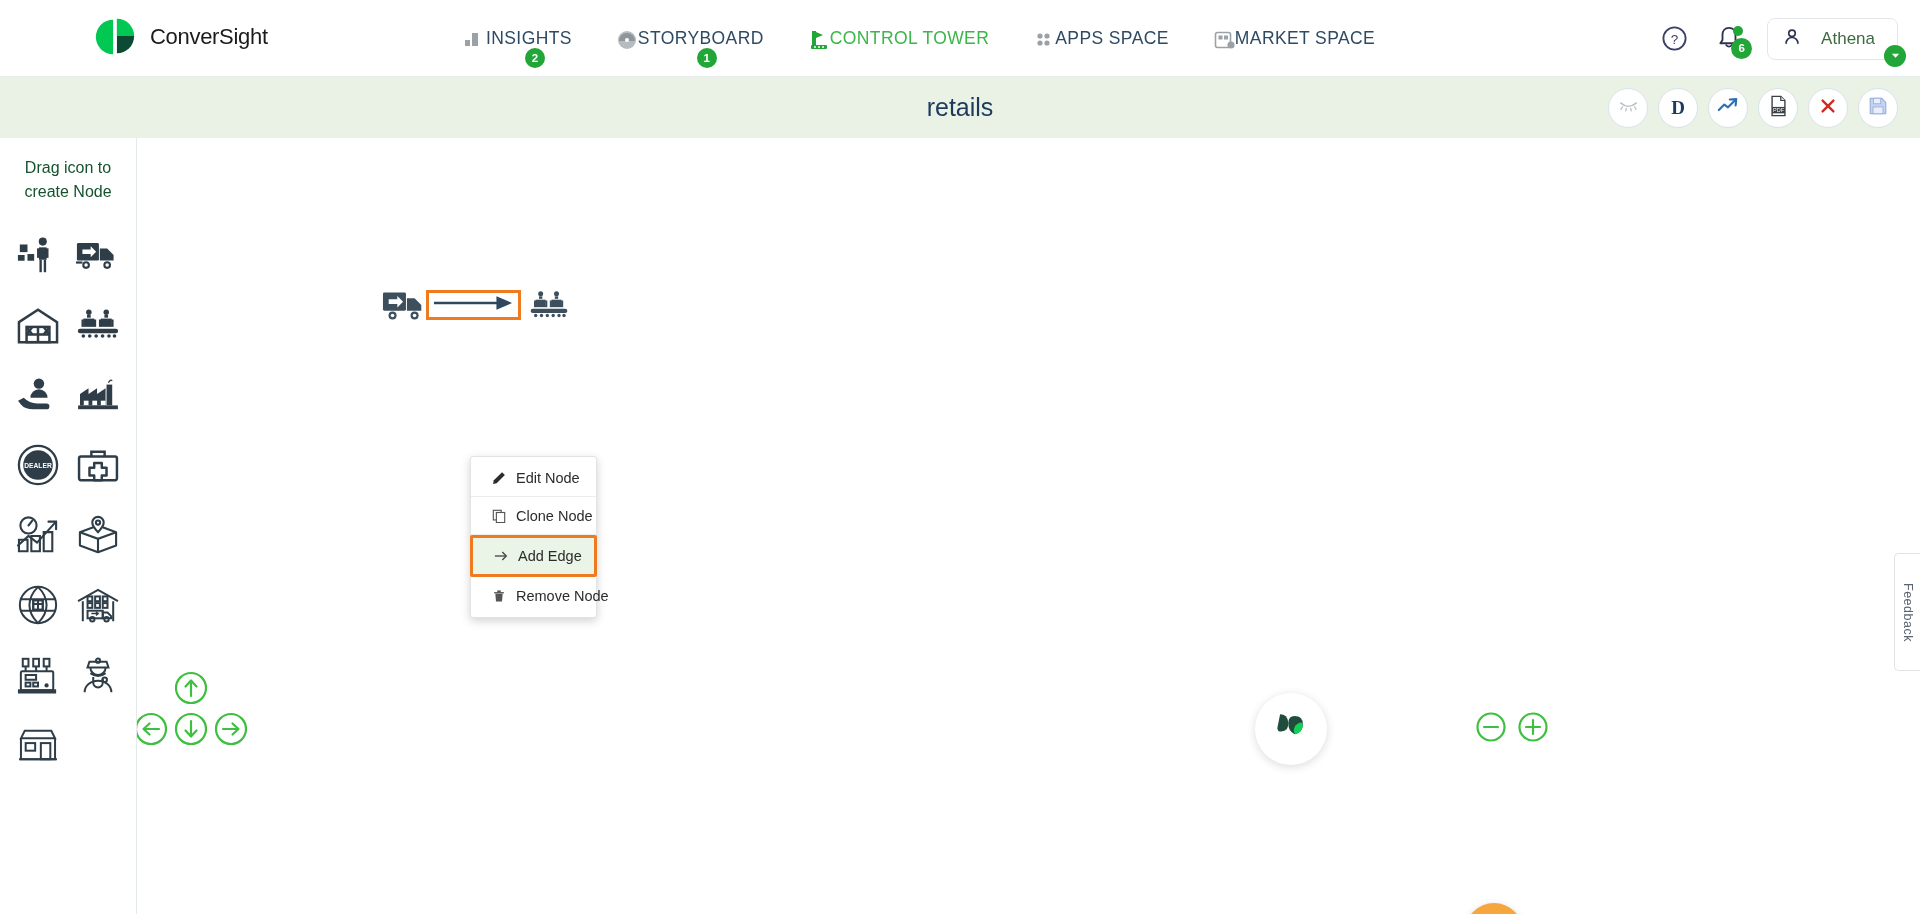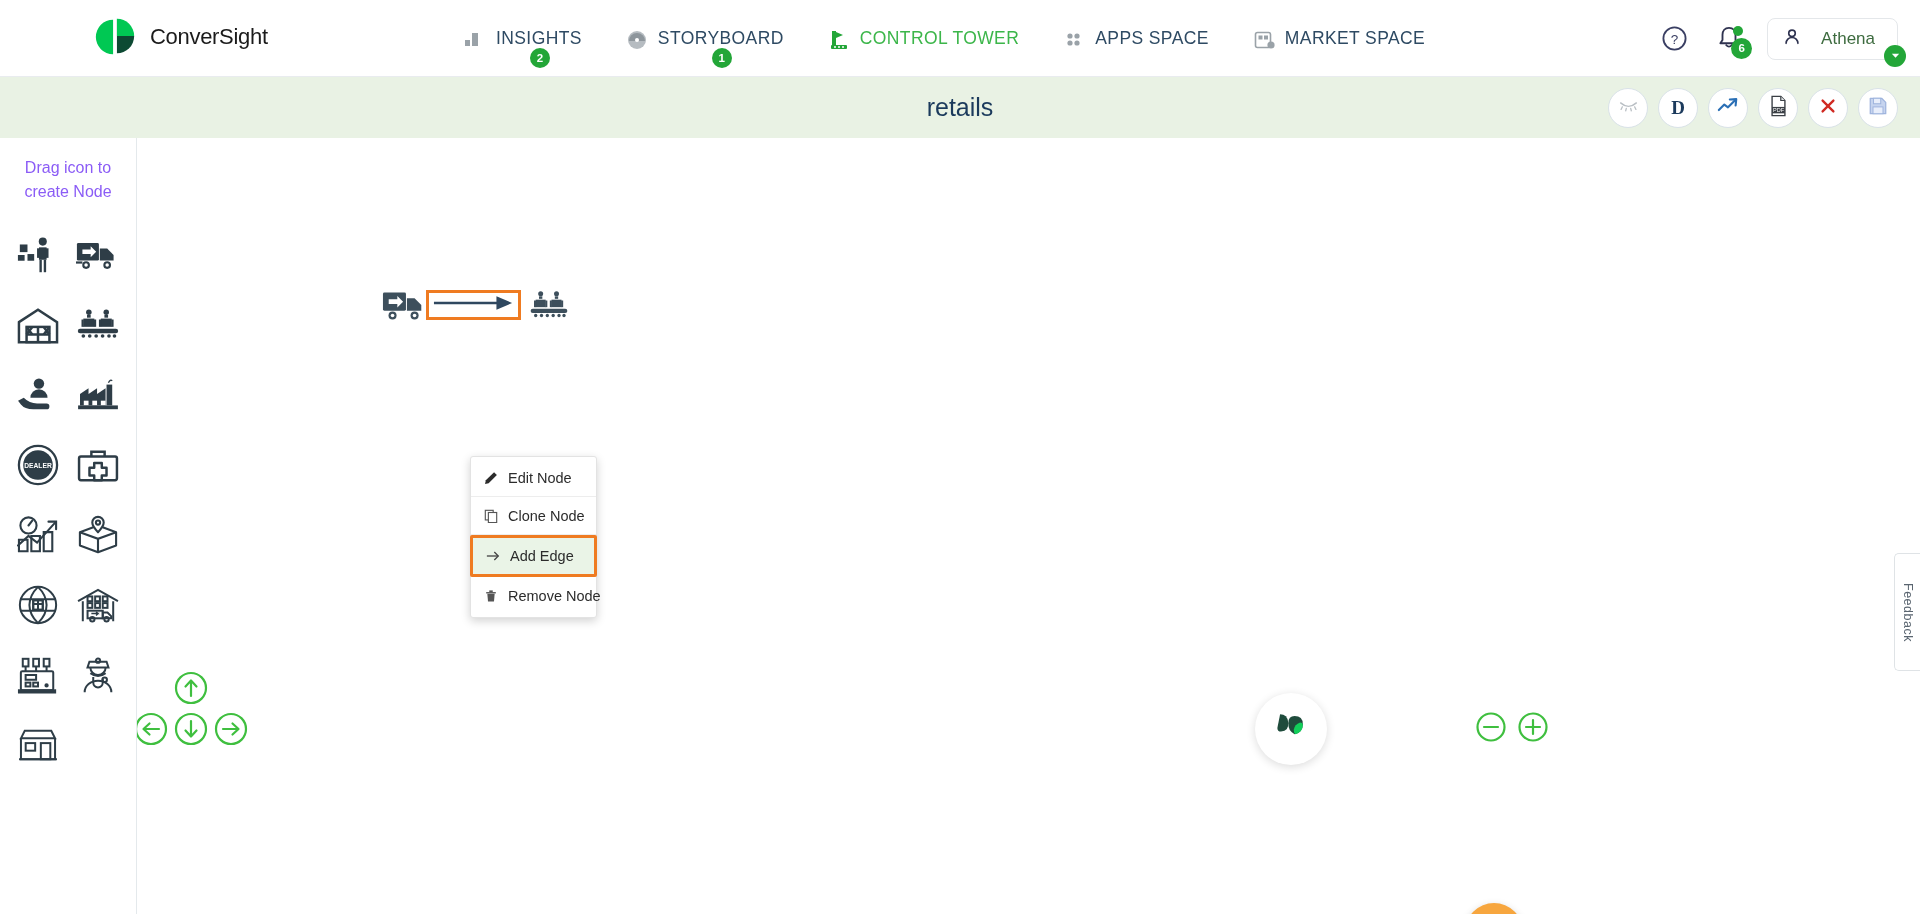--- a/index.html
+++ b/index.html
@@ -26,21 +26,21 @@
   .logo-text {
     font-size: 22px; letter-spacing: -0.3px;
     color: #1b1b1b; font-weight: 400;
   }
 
   .mainnav {
     position: absolute; left: 442px; top: 0;
     height: 77px; display: flex; align-items: center; gap: 0;
   }
   .navitem {
-    display: flex; align-items: center; gap: 10px;
+    display: flex; align-items: center; 
     padding: 0 22px; height: 77px; position: relative;
     cursor: pointer; user-select: none;
   }
   .navitem .lbl {
     font-size: 17.5px; letter-spacing: 0.4px;
     color: #2e4a63; white-space: nowrap;
   }
   .navitem.active .lbl { color: #3cb64a; }
   .navicon { width: 22px; height: 20px; display:block; }
   .navbadge {
@@ -111,21 +111,21 @@
   
   .palette {
     position: absolute; top: 138px; left: 0;
     width: 137px; height: 776px;
     background: #ffffff;
     border-right: 1px solid #e4e9ec;
     padding-top: 18px;
   }
   .palette-hint {
     text-align: center; font-size: 16px; line-height: 24px;
-    color: #8b5cf6; padding: 0 22px; margin-bottom: 28px;
+    color: #14532d; padding: 0 22px; margin-bottom: 28px;
   }
   .palette-grid {
     display: grid; grid-template-columns: 1fr 1fr;
     row-gap: 24px; padding: 0 8px;
     justify-items: center;
   }
   .pal-icon {
     width: 46px; height: 46px;
     display: flex; align-items: center; justify-content: center;
     cursor: grab;
@@ -160,21 +160,21 @@
     width: 127px;
     background: #ffffff;
     border: 1px solid #e3e3e3;
     border-radius: 3px;
     box-shadow: 0 3px 10px rgba(0,0,0,0.18);
     padding: 2px 0;
     z-index: 40;
   }
   .ctx-item {
     display: flex; align-items: center; gap: 9px;
-    height: 38px; padding: 0 12px;
+    height: 38px; padding: 0 20px;
     font-size: 14.5px; color: #2c2c2c;
     border-bottom: 1px solid #ededed;
     cursor: pointer; white-space: nowrap;
   }
   .ctx-item:last-child { border-bottom: none; }
   .ctx-item.highlight {
     background: #eaf4e7;
     border: 3px solid #ef7b21;
     height: 42px;
     margin: 0 -1px;

